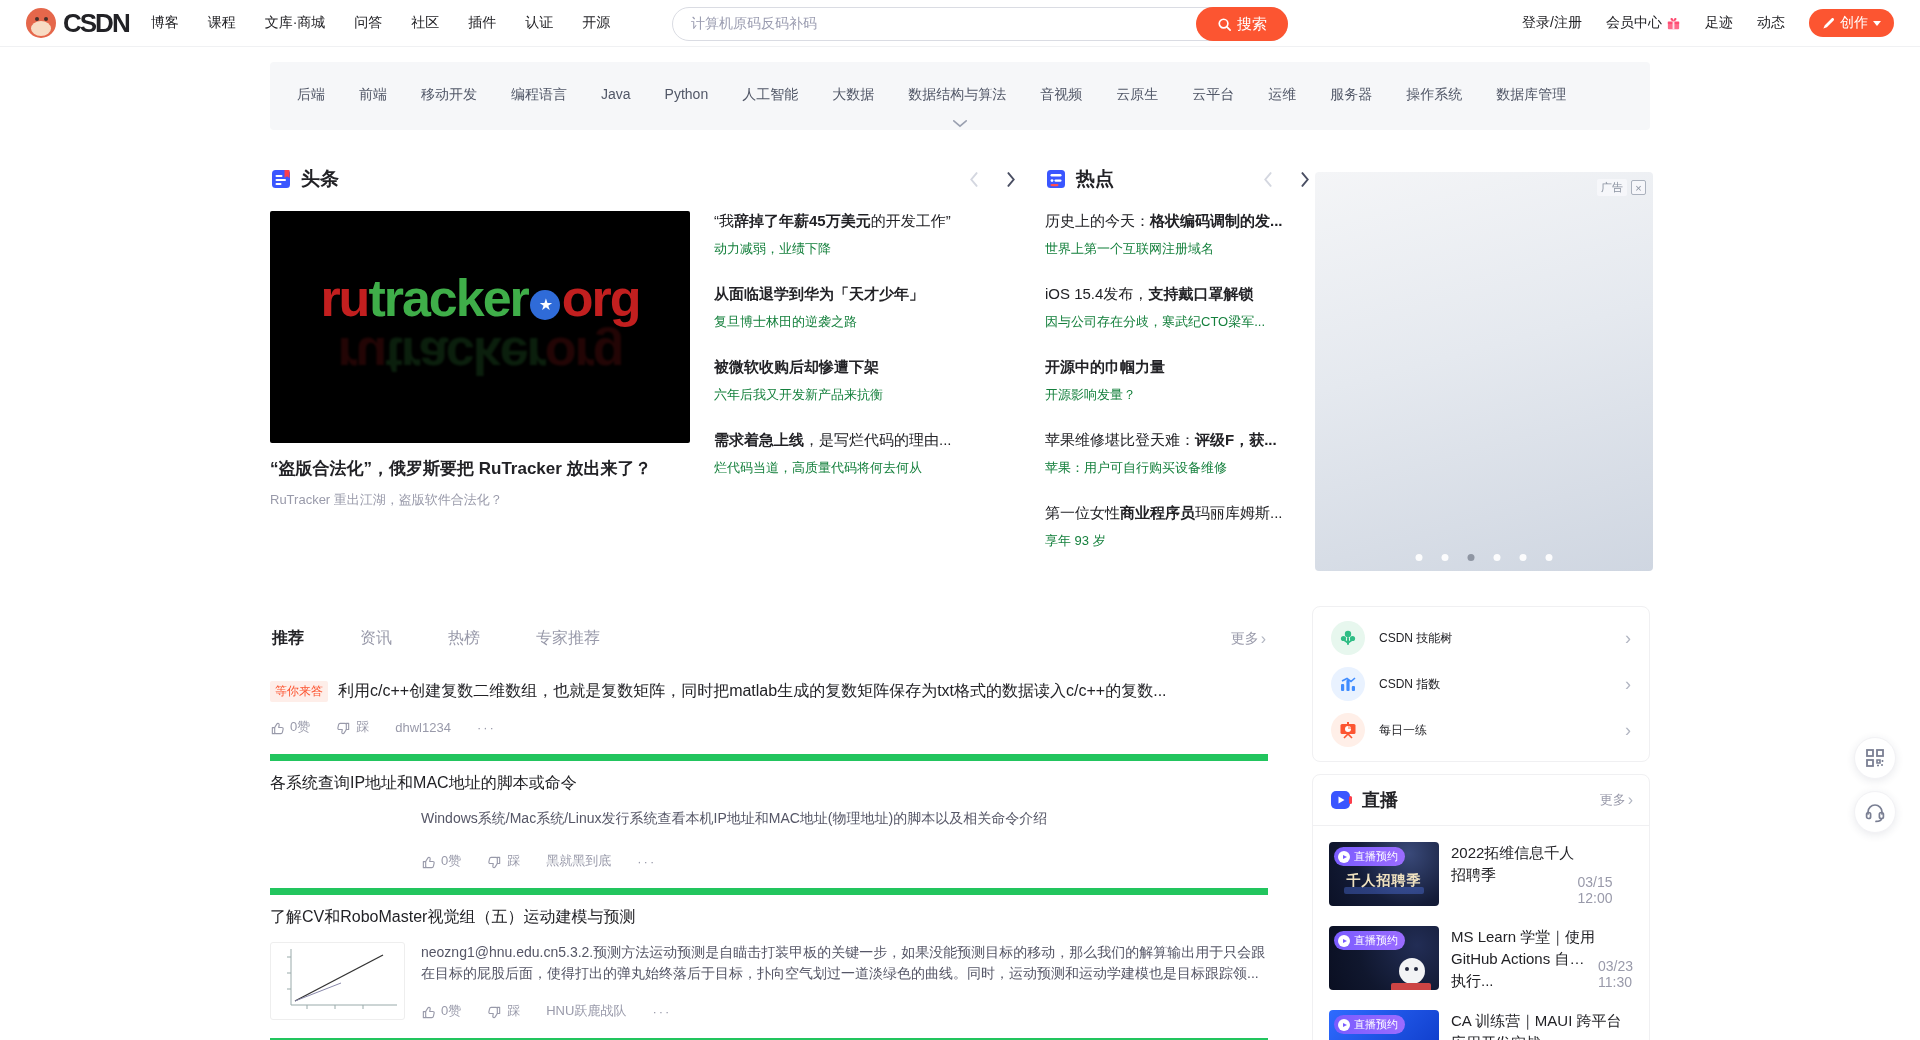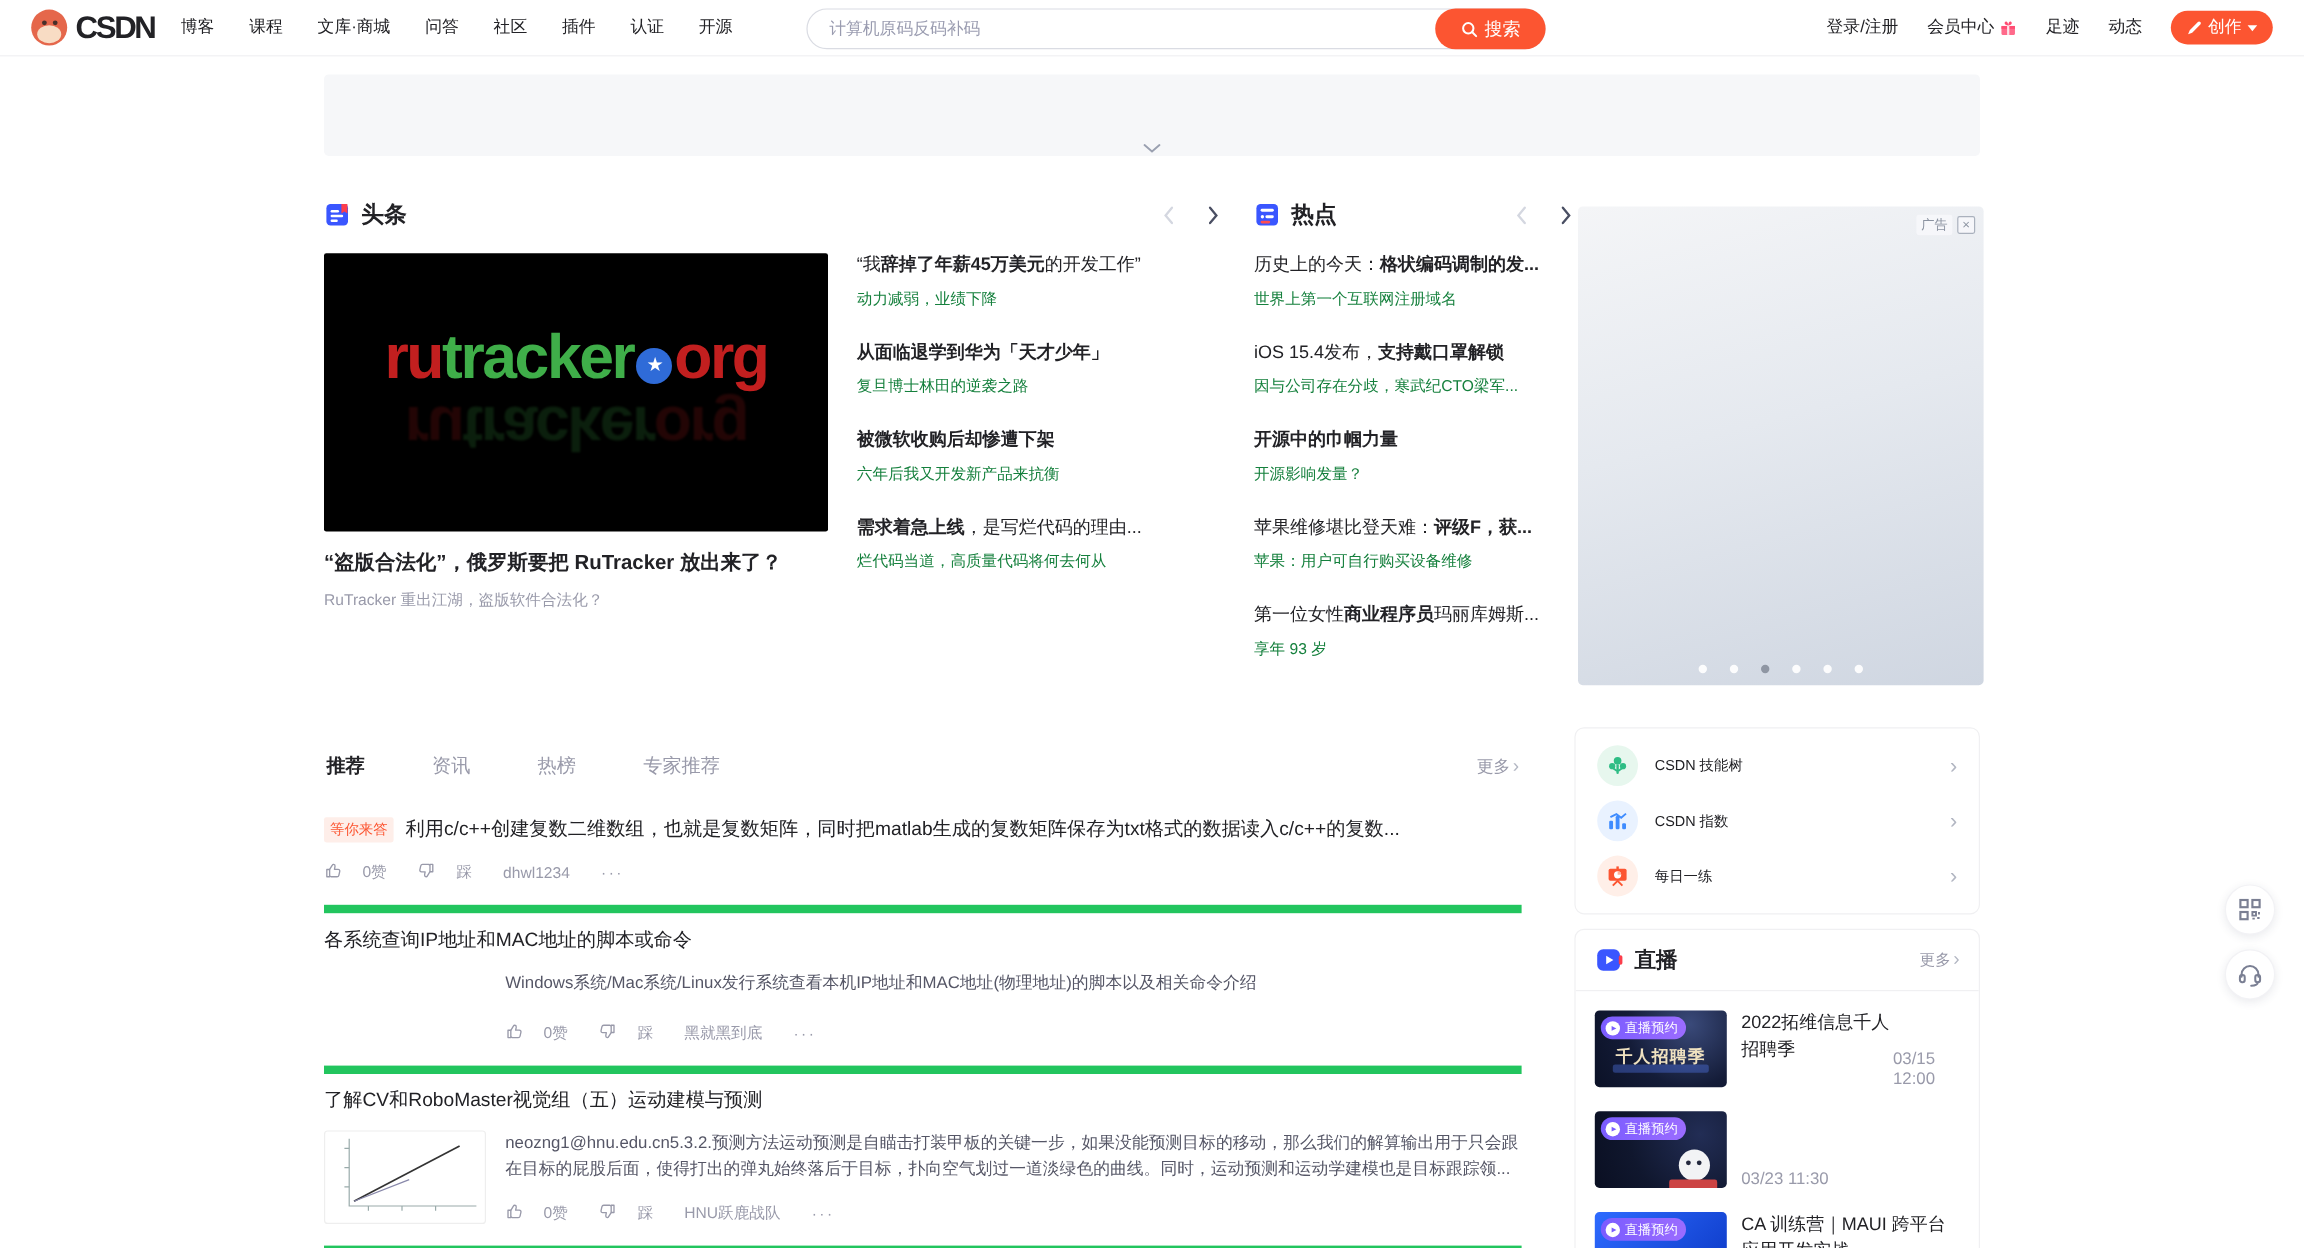--- a/index.html
+++ b/index.html
@@ -108,21 +108,21 @@
     background:
       repeating-linear-gradient(90deg, transparent 0 10px, rgba(120,200,255,.18) 10px 11px),
       repeating-linear-gradient(0deg, transparent 0 9px, rgba(120,200,255,.14) 9px 10px),
       linear-gradient(115deg,#072festa 0%,#0a2f5c 0%,#0d4a8f 45%,#1273c4 100%); }
   .thumb-chart { width:135px; height:78px; background:#fff; border:1px solid #eee; }
   .a-right { flex:1; min-width:0; display:flex; flex-direction:column; }
   .a-desc { font-size:14px; color:#555666; line-height:21px;
     display:-webkit-box; -webkit-line-clamp:2; -webkit-box-orient:vertical; overflow:hidden; }
   .a-meta { display:flex; align-items:center; gap:26px; color:#999aaa; font-size:13px; margin-top:16px; }
   .a-right .a-meta { margin-top:auto; padding-top:10px; }
-  .meta-item { display:flex; align-items:flex-start; gap:17px; cursor:pointer; }
+  .meta-item { display:flex; align-items:flex-end; gap:5px; cursor:pointer; }
   .meta-author { color:#999aaa; cursor:pointer; }
   .meta-more { cursor:pointer; letter-spacing:2px; color:#999aaa; }
 
   
   .sidebar { position:absolute; top:606px; left:1312px; width:338px; }
   .side-card { background:#fff; border:1px solid #f0f0f2; border-radius:8px; }
   .quick-card { padding:8px 18px; }
   .quick-row { display:flex; align-items:center; height:46px; cursor:pointer; }
   .quick-icon { width:34px; height:34px; border-radius:50%; display:flex; align-items:center; justify-content:center; flex:none; }
   .qi-green { background:#e7f7ee; } .qi-blue { background:#e9f2ff; } .qi-orange { background:#ffefe8; }
@@ -206,20 +206,38 @@
         <svg width="13" height="13" viewBox="0 0 14 14">
           <path d="M1.5 12.5 L3 8.8 L10.3 1.5 C10.9 0.9 11.9 0.9 12.5 1.5 C13.1 2.1 13.1 3.1 12.5 3.7 L5.2 11 Z" fill="#fff"></path>
         </svg>
         <span>创作</span>
         <span class="caret-down"></span>
       </button>
     </div>
   </header>
 
   <div class="category-band">
+    <div class="category-links">
+      <a>后端</a>
+      <a>前端</a>
+      <a>移动开发</a>
+      <a>编程语言</a>
+      <a>Java</a>
+      <a>Python</a>
+      <a>人工智能</a>
+      <a>大数据</a>
+      <a>数据结构与算法</a>
+      <a>音视频</a>
+      <a>云原生</a>
+      <a>云平台</a>
+      <a>运维</a>
+      <a>服务器</a>
+      <a>操作系统</a>
+      <a>数据库管理</a>
+    </div>
     <span class="expand-chevron">
       <svg width="16" height="9" viewBox="0 0 18 10" fill="none" stroke="#9aa0b0" stroke-width="1.8" stroke-linecap="round">
           <path d="M2 2 L9 8 L16 2"></path>
         </svg>
     </span>
   </div>
 
   <div class="hero">
 
     <div class="hero-a">
@@ -526,20 +544,21 @@
         <div class="live-item">
           <div class="live-thumb lt2">
             <span class="live-badge">
               <span class="badge-play"></span>
               <span>直播预约</span>
             </span>
             <span class="mascot"></span>
             <span class="desk"></span>
           </div>
           <div class="live-right">
+            <div class="live-item-title">MS Learn 学堂｜使用 GitHub Actions 自动执行...</div>
             <div class="live-time">03/23 11:30</div>
           </div>
         </div>
         <div class="live-item">
           <div class="live-thumb lt3">
             <span class="live-badge">
               <span class="badge-play"></span>
               <span>直播预约</span>
             </span>
 

